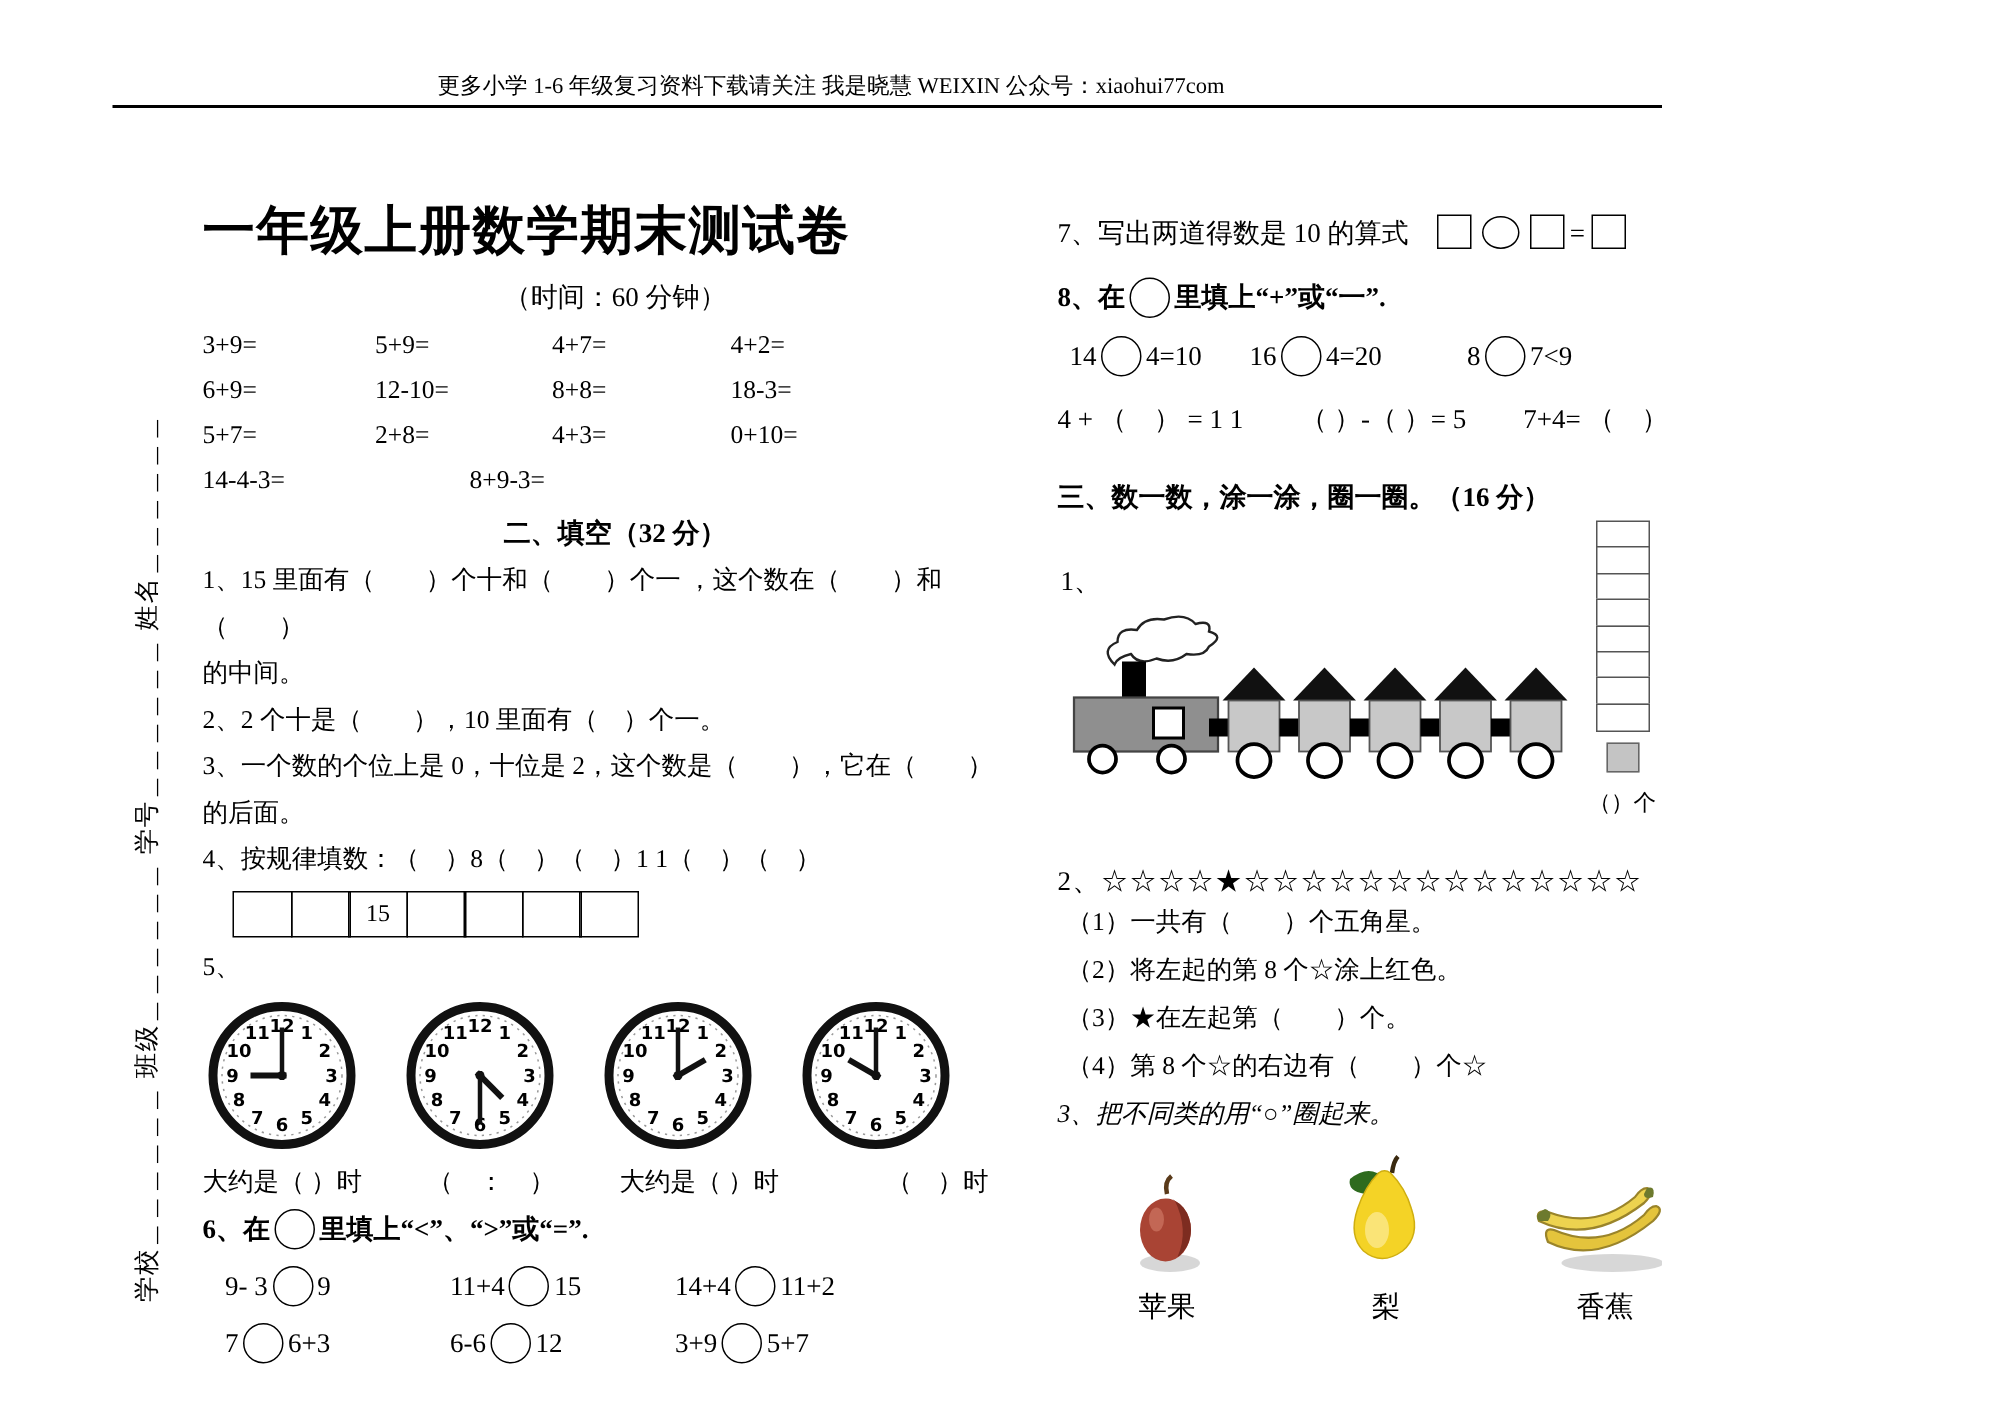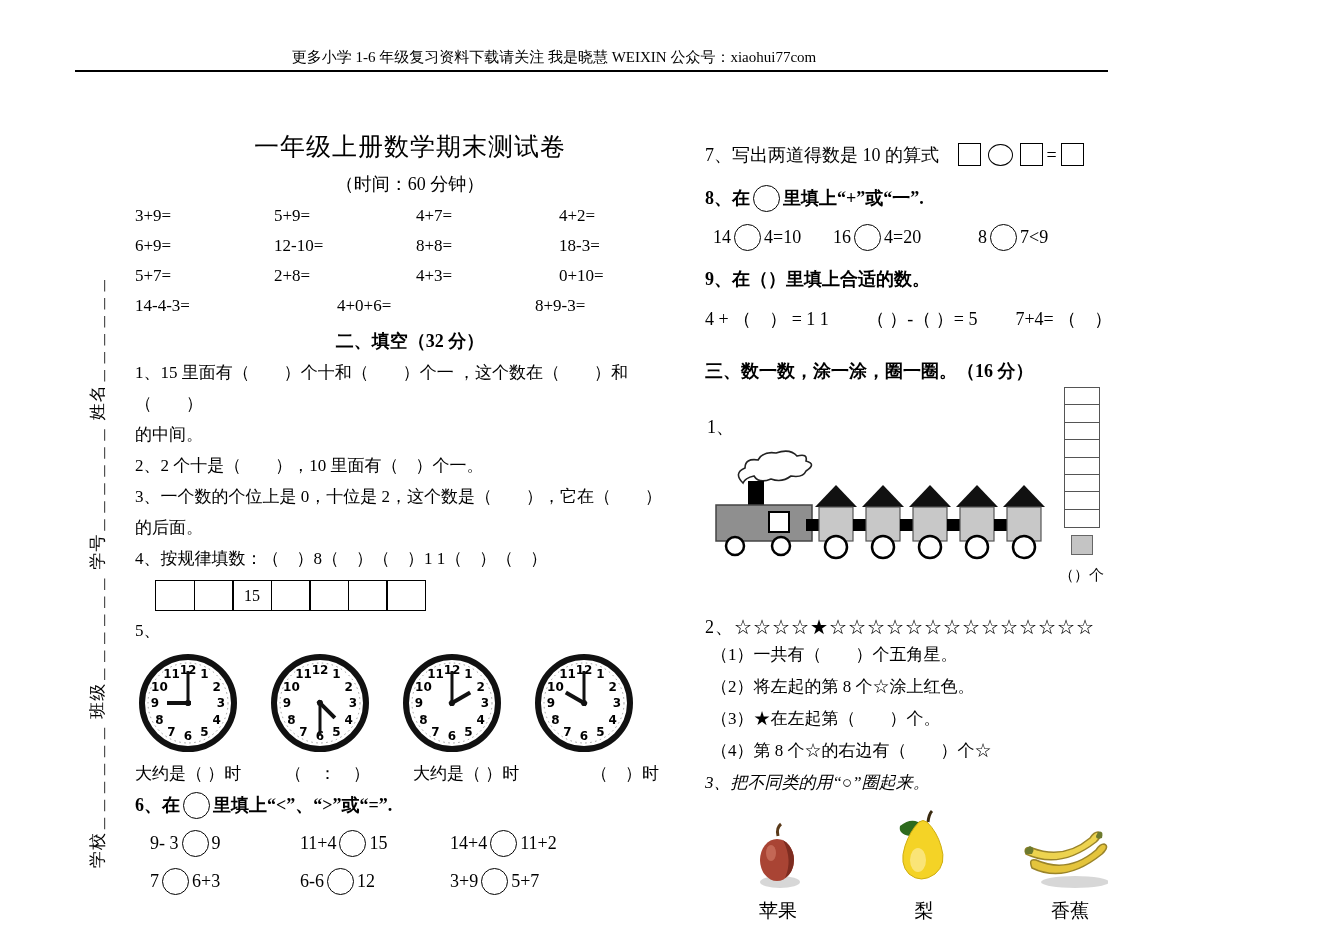--- a/index.html
+++ b/index.html
@@ -12,26 +12,26 @@
   .hdr-rule { position:absolute; top:70px; left:75px; width:1190px; height:2px; background:#000; }
 
   
   .margin-strip { position:absolute; left:86px; top:868px; width:640px; font-size:17px;
                   transform: rotate(-90deg); transform-origin: 0 0; white-space:nowrap; letter-spacing:1px; }
 
   
   .col-left  { position:absolute; left:135px; top:130px; width:550px; }
   .col-right { position:absolute; left:705px; top:140px; width:605px; }
 
-  .title { text-align:center; font-size:25px; font-weight:normal; letter-spacing:1px; }
+  .title { font-size:35px; font-weight:bold; letter-spacing:1px; }
   .subtitle { text-align:center; font-size:18px; margin-top:9px; }
   .sec-head { font-size:18px; font-weight:bold; margin-top:7px; }
 
   .calc-wrap { margin-top:5px; font-size:17px; }
-  .calc-row { display:grid; line-height:30px;gap:24px; }
+  .calc-row { display:grid; line-height:30px; }
   .cols4 { grid-template-columns:115px 118px 119px auto; }
   .cols3 { grid-template-columns:178px 174px auto; }
   .cols2 { grid-template-columns:178px auto; }
 
   .qline { font-size:17px; line-height:31px; }
   .mt4 { margin-top:4px; } .mt8 { margin-top:8px;text-align:center; }
 
   .numbox-row { display:flex; margin:6px 0 0 20px; }
   .numbox { width:40px; height:31px; border:1.5px solid #000; margin-left:-1.5px;
             display:flex; align-items:center; justify-content:center; font-size:16px; }
@@ -109,21 +109,20 @@
           <span class="calc-item">18-3=</span>
         </div>
         <div class="calc-row cols4">
           <span class="calc-item">5+7=</span>
           <span class="calc-item">2+8=</span>
           <span class="calc-item">4+3=</span>
           <span class="calc-item">0+10=</span>
         </div>
         <div class="calc-row cols3">
           <span class="calc-item">14-4-3=</span>
-          <span class="calc-item">4+0+6=</span>
           <span class="calc-item">8+9-3=</span>
         </div>
       </div>
 
     <div class="sec-head mt8">二、填空（32 分）</div>
     <div class="qline mt4">1、15 里面有（　　）个十和（　　）个一 ，这个数在（　　）和（　　）</div>
     <div class="qline">的中间。</div>
     <div class="qline">2、2 个十是（　　），10 里面有（　）个一。</div>
     <div class="qline">3、一个数的个位上是 0，十位是 2，这个数是（　　），它在（　　）</div>
     <div class="qline">的后面。</div>
@@ -251,21 +250,20 @@
     <div class="sec-head" style="margin-top:14px;">
       <span>8、在</span><span class="circ"></span><span>里填上“+”或“一”.</span>
     </div>
     <div class="ops-row">
         <span><span>14</span><span class="circ"></span><span>4=10</span></span>
         <span><span>16</span><span class="circ"></span><span>4=20</span></span>
         <span><span>8</span><span class="circ"></span><span>7&lt;9</span></span>
         <span><span>12&gt;6</span><span class="circ"></span><span class="bold">5</span></span>
       </div>
 
-    <div class="sec-head" style="margin-top:16px;">9、在（）里填上合适的数。</div>
     <div class="q9-row">
         <span class="q9-item">4 + （　） = 1 1</span>
         <span class="q9-item">（ ）-（ ）= 5</span>
         <span class="q9-item">7+4= （　）+（　）</span>
       </div>
 
     <div class="sec-head" style="margin-top:28px;">三、数一数，涂一涂，圈一圈。（16 分）</div>
 
     <div class="count-block">
       <div class="q-num">1、</div>

